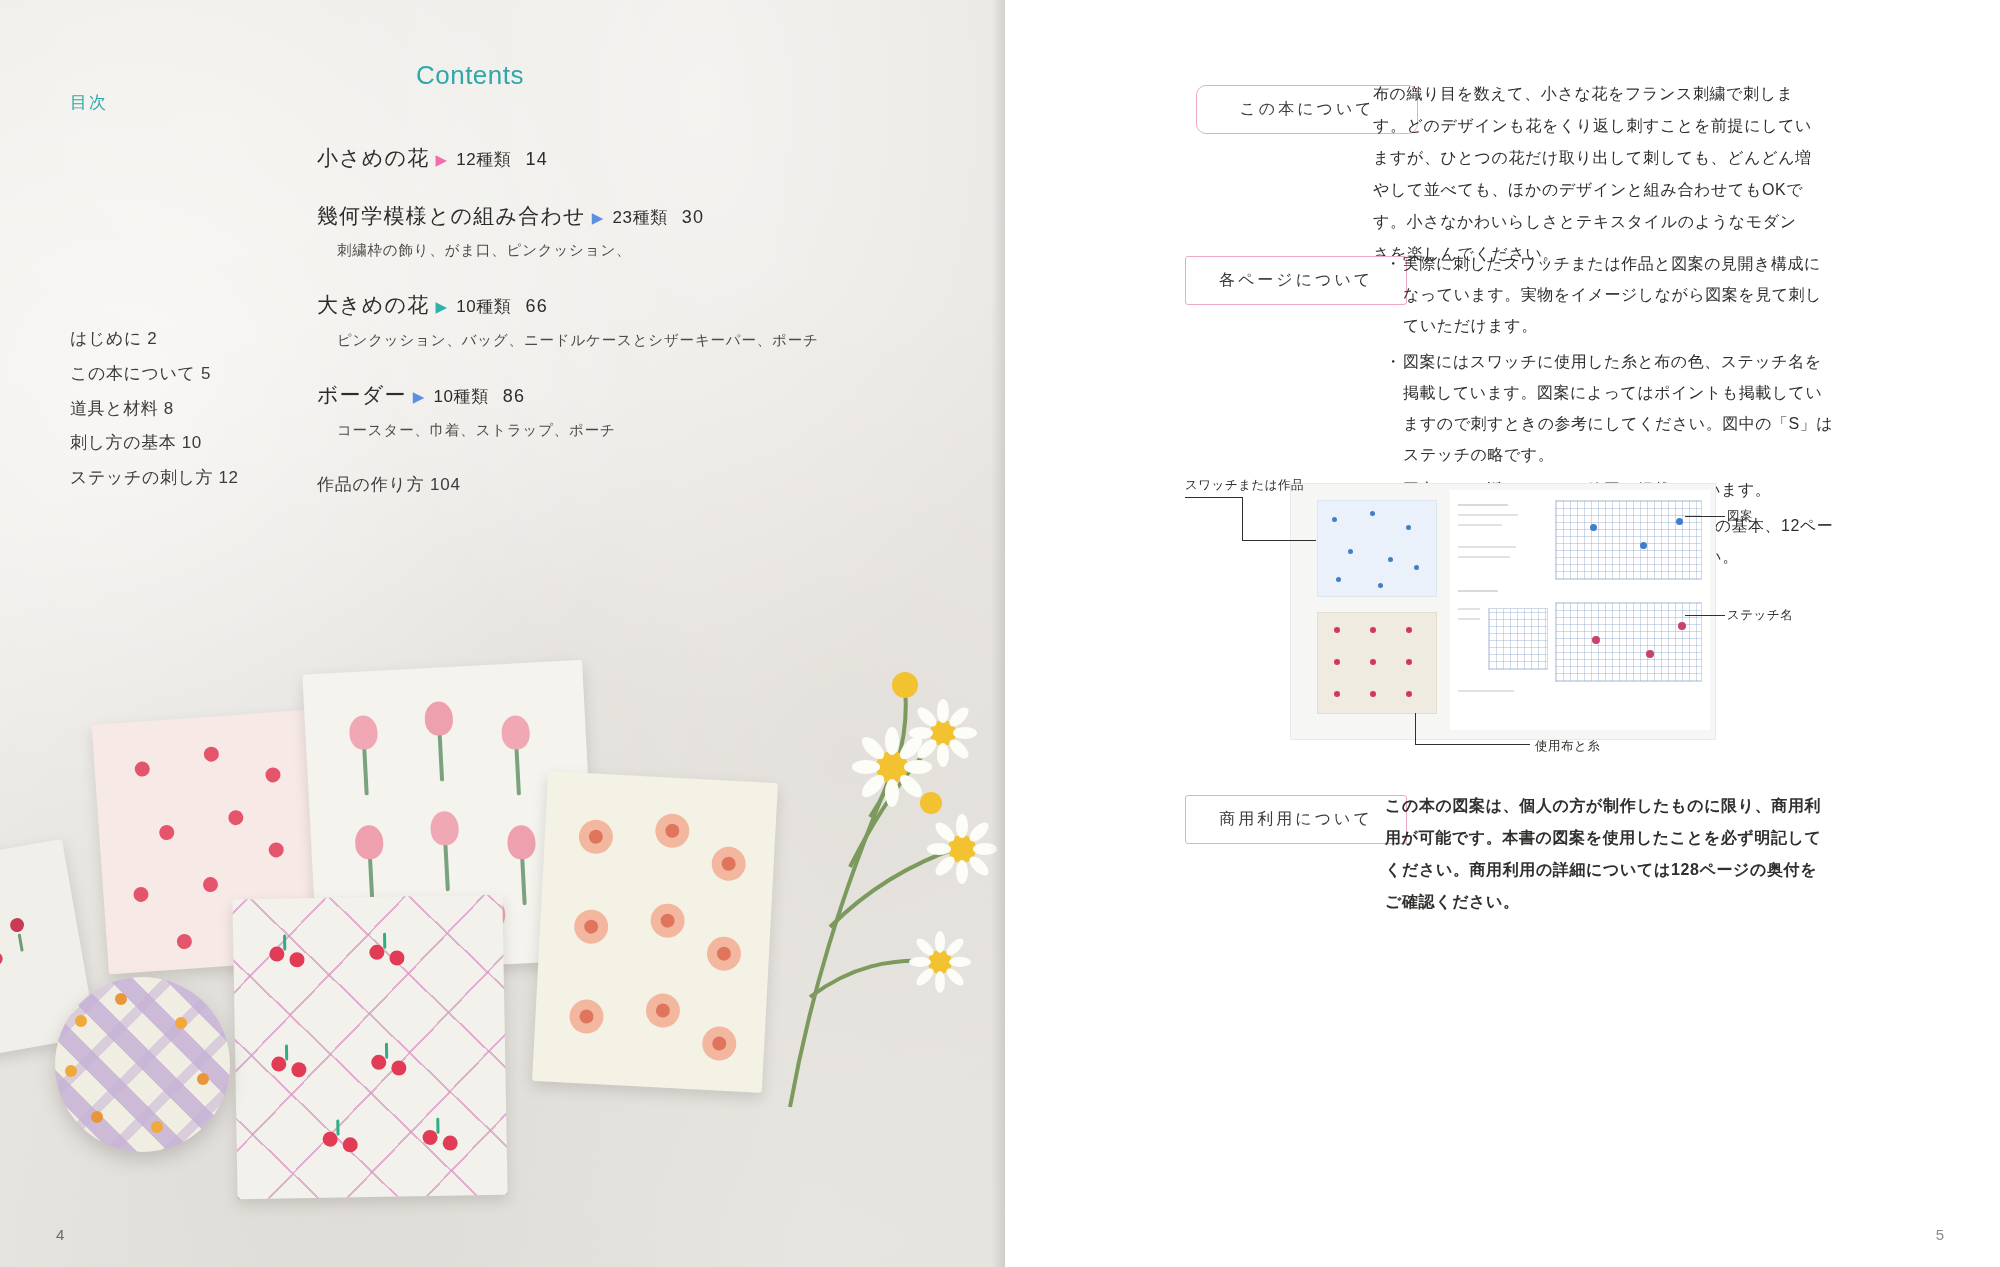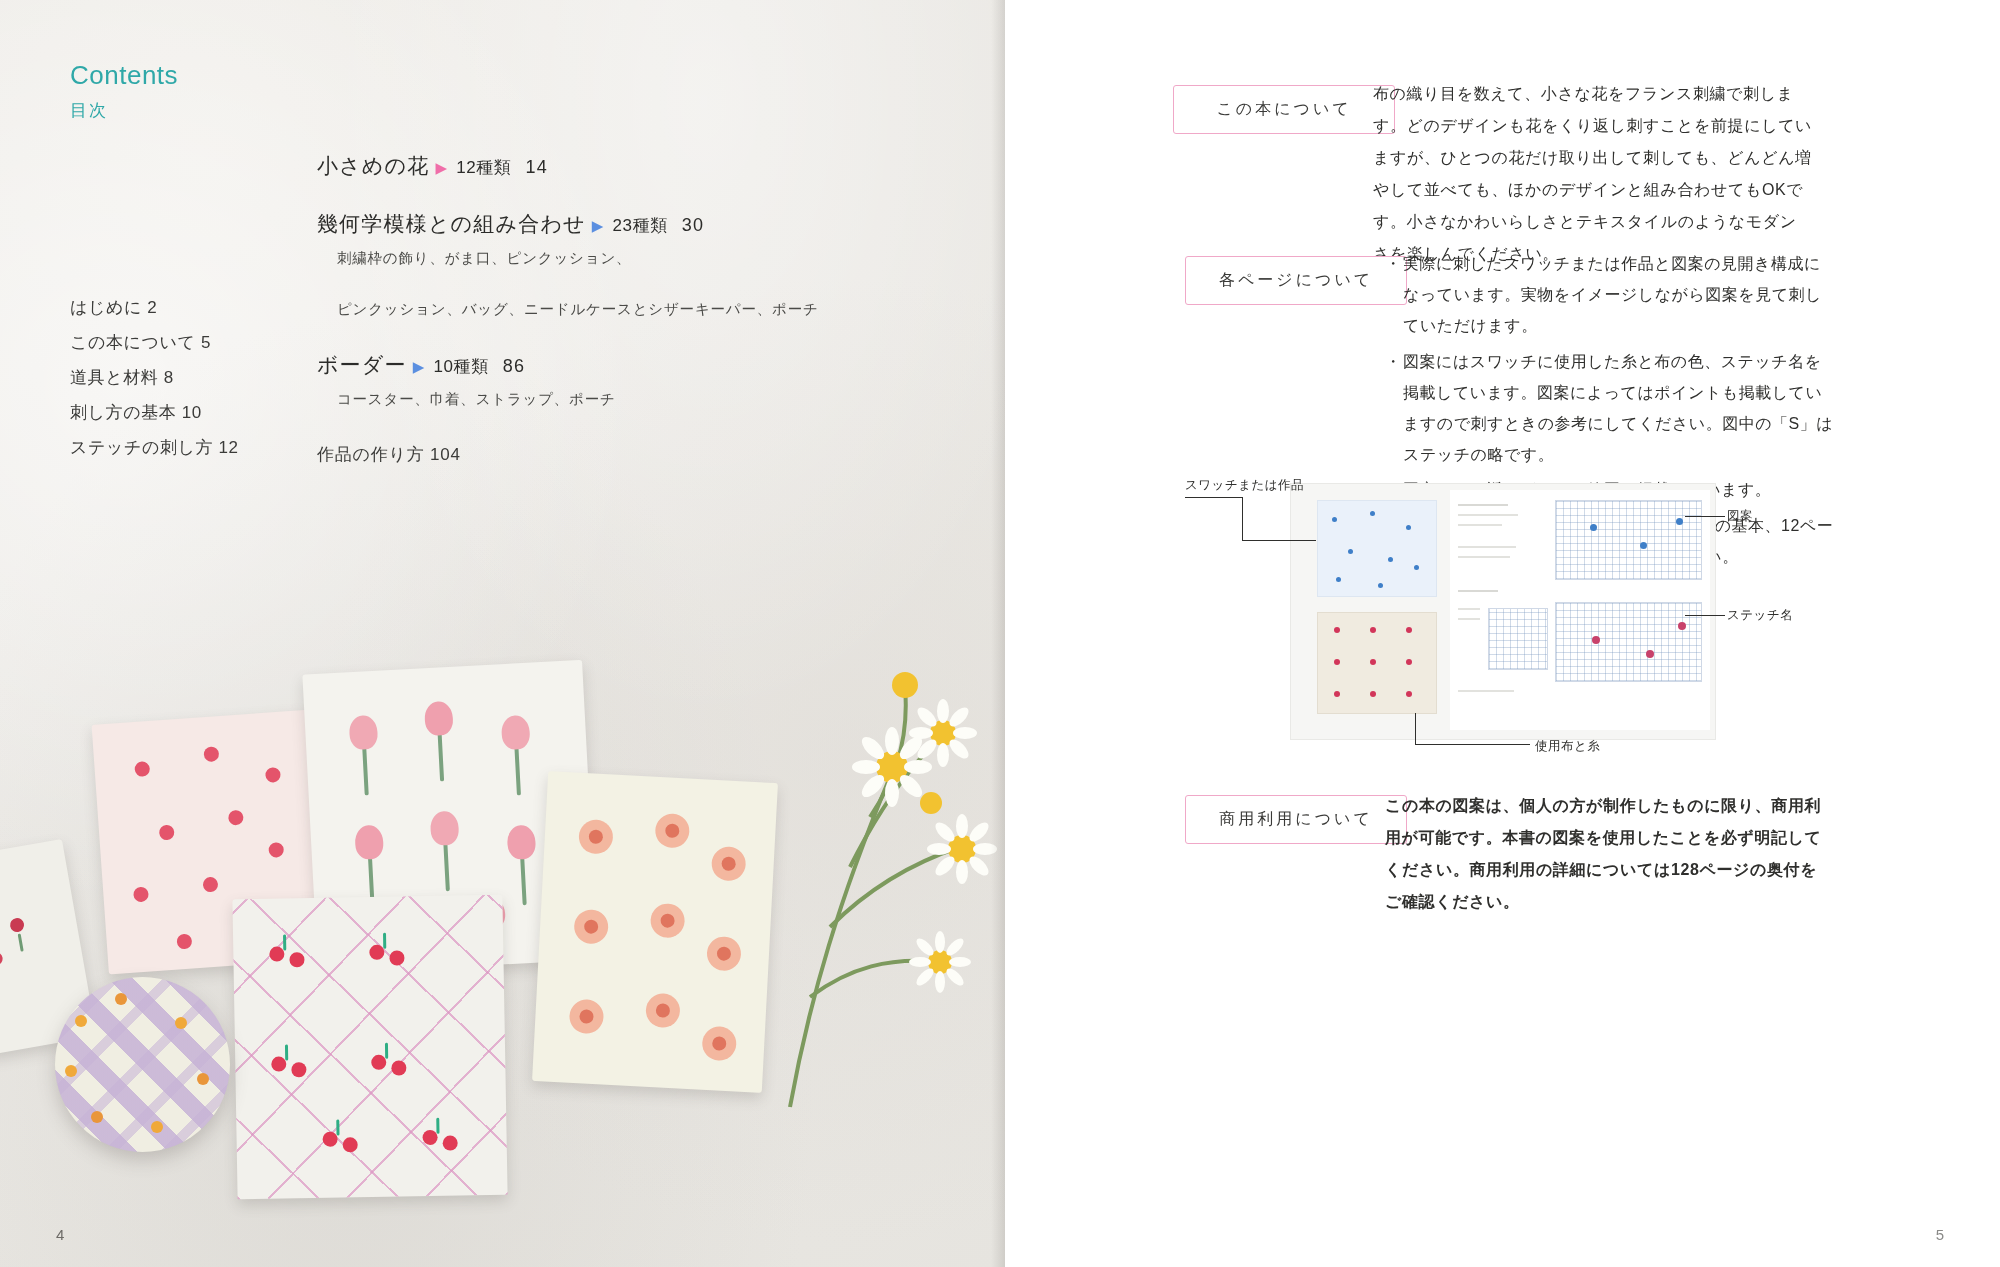--- a/index.html
+++ b/index.html
@@ -29,21 +29,21 @@
     pointer-events:none;
   }
   .page-left:after{
     content:"";position:absolute;top:0;right:0;width:14px;height:100%;
     background:linear-gradient(90deg, rgba(0,0,0,0) 0%, rgba(90,85,80,.16) 100%);
     pointer-events:none;
   }
 
   .toc{position:absolute;left:70px;top:60px;width:800px;color:#3a3a38;}
   .toc-title-en{
-    font-size:26px;color:#2fa8a8;letter-spacing:.5px;font-weight:500;margin-bottom:8px;
+    font-size:26px;color:#2fa8a8;letter-spacing:.5px;font-weight:500;text-align:center;
   }
   .toc-title-ja{
     font-size:17px;color:#2fa8a8;letter-spacing:2px;margin-bottom:28px;
   }
   .toc-cols{display:flex;align-items:flex-end;}
   .col-a{width:250px;}
   .col-b{width:560px;}
   .toc-line{
     font-size:17px;color:#3b3b39;line-height:2.05;letter-spacing:.6px;
   }
@@ -140,20 +140,23 @@
           </div>
 
           <div class="grp">
             <div class="grp-head">
               <span>幾何学模様との組み合わせ</span><span class="tri blue">▶</span><span class="cnt">23種類</span><span class="pg">30</span>
             </div>
             <div class="grp-sub">刺繍枠の飾り、がま口、ピンクッション、</div>
           </div>
 
           <div class="grp">
+            <div class="grp-head">
+              <span>大きめの花</span><span class="tri" style="color:#2fb0a8">▶</span><span class="cnt">10種類</span><span class="pg">66</span>
+            </div>
             <div class="grp-sub">ピンクッション、バッグ、ニードルケースとシザーキーパー、ポーチ</div>
           </div>
 
           <div class="grp">
             <div class="grp-head">
               <span>ボーダー</span><span class="tri blue">▶</span><span class="cnt">10種類</span><span class="pg">86</span>
             </div>
             <div class="grp-sub">コースター、巾着、ストラップ、ポーチ</div>
           </div>
 
@@ -328,21 +331,21 @@
           <circle cx="291" cy="236" r="11" fill="#f2c230"></circle>
         </g>
       </svg>
     </div>
 
     <div class="page-num left">4</div>
   </div>
 
   <div class="page-right">
 
-    <div class="tag" style="left: 168px; top: 85px; width: 180px;">この本について</div>
+    <div class="tag" style="left: 191px; top: 85px; width: 180px; border-radius: 10px;">この本について</div>
     <div class="rtext" style="left: 368px; top: 78px; width: 440px;">布の織り目を数えて、小さな花をフランス刺繍で刺します。どのデザインも花をくり返し刺すことを前提にしていますが、ひとつの花だけ取り出して刺しても、どんどん増やして並べても、ほかのデザインと組み合わせてもOKです。小さなかわいらしさとテキスタイルのようなモダンさを楽しんでください。</div>
 
     <div class="tag" style="left: 180px; top: 256px; width: 180px;">各ページについて</div>
     <div class="bullets" style="left: 380px; top: 248px; width: 450px;">
       <ul>
         <li>実際に刺したスワッチまたは作品と図案の見開き構成になっています。実物をイメージしながら図案を見て刺していただけます。</li>
         <li>図案にはスワッチに使用した糸と布の色、ステッチ名を掲載しています。図案によってはポイントも掲載していますので刺すときの参考にしてください。図中の「S」はステッチの略です。</li>
         <li>図案はくり返しがわかる範囲を掲載しています。</li>
         <li>8ページの道具と材料、10ページの刺し方の基本、12ページのステッチの刺し方も参照してください。</li>
       </ul>

